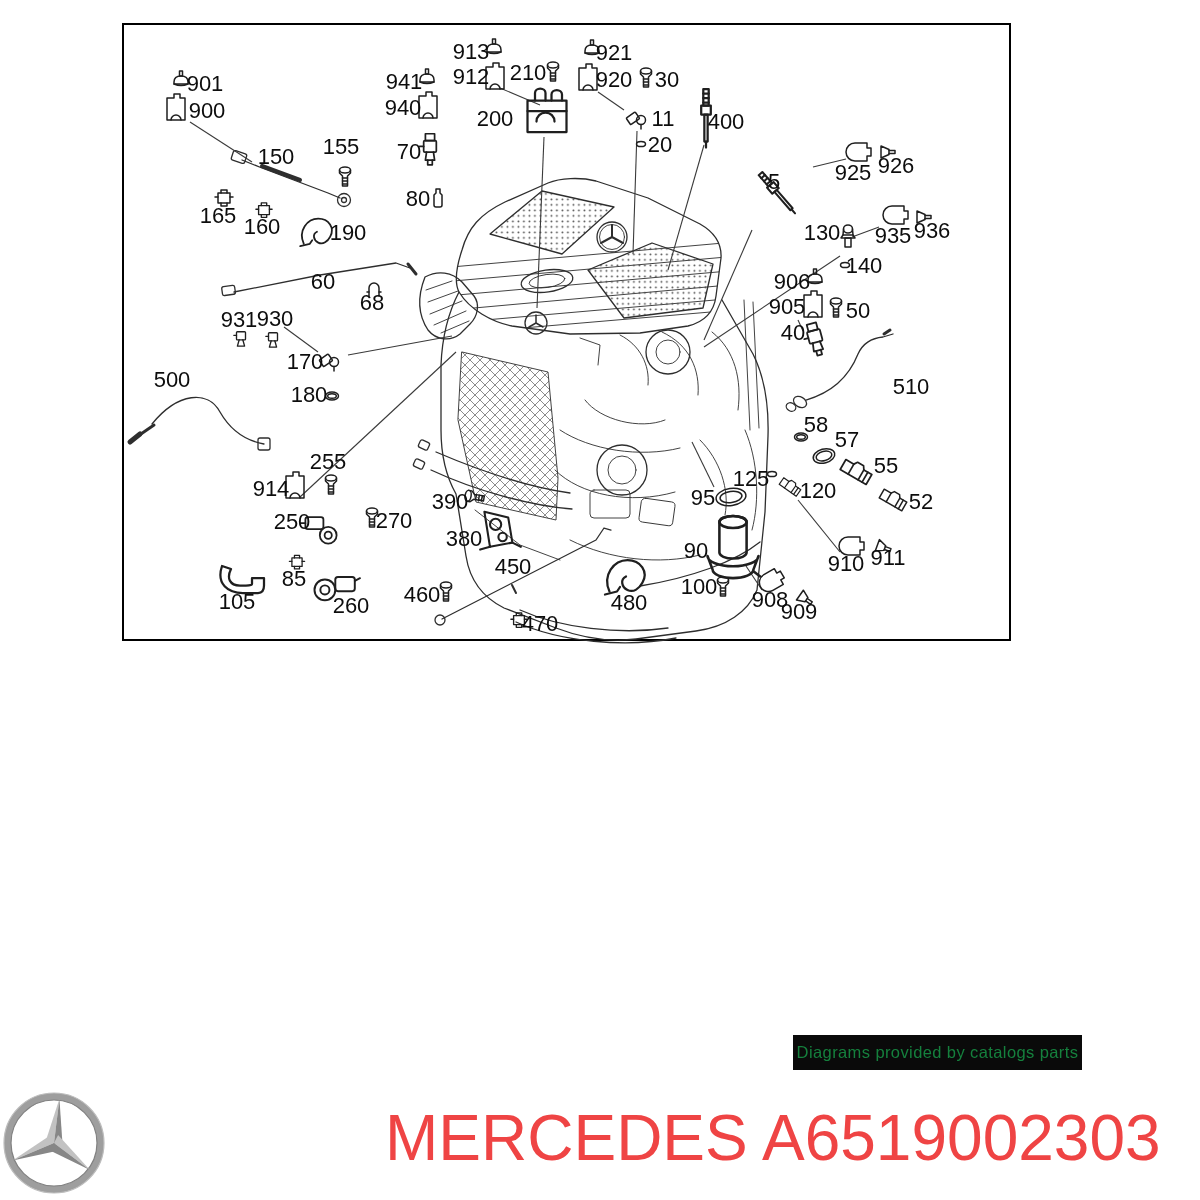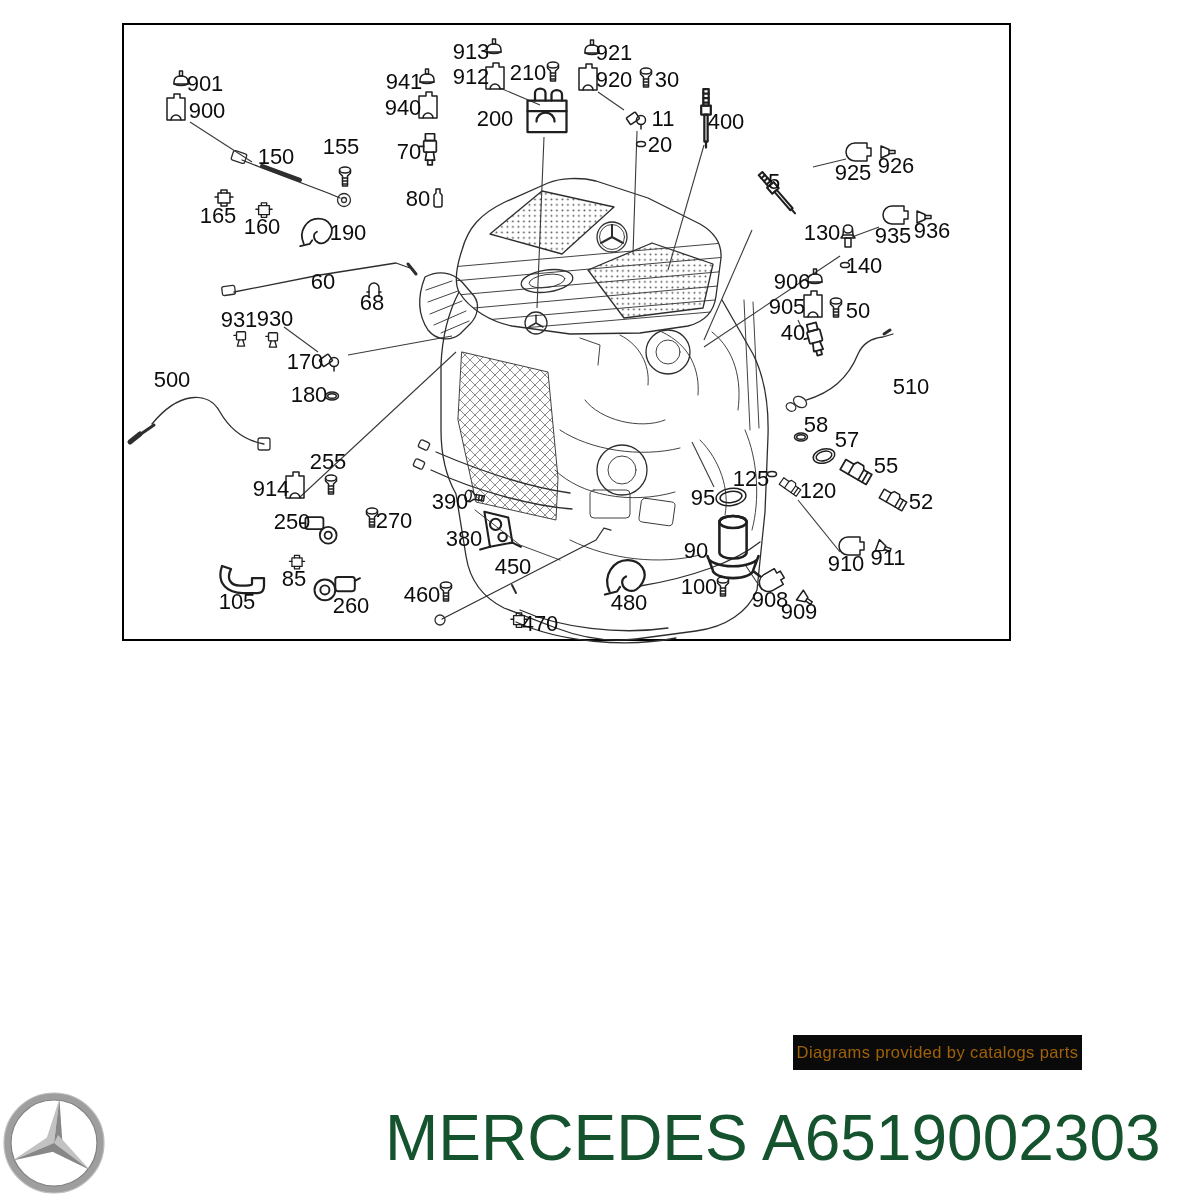--- a/index.html
+++ b/index.html
@@ -12,21 +12,21 @@
   
   #leaders line{stroke:#3a3a3a;stroke-width:1.1;}
   
   #callouts g{stroke:#1f1f1f;fill:none;stroke-width:1.5;stroke-linejoin:round;stroke-linecap:round;}
   #callouts text{font-family:"Liberation Sans",sans-serif;font-size:22px;fill:#0d0d0d;
                  text-anchor:middle;dominant-baseline:middle;stroke:none;}
   .badge{position:absolute;left:793px;top:1035px;width:289px;height:35px;
          display:flex;align-items:center;justify-content:center;
          font-size:16.5px;letter-spacing:.4px;}
   .title{position:absolute;left:385px;top:1106px;font-size:64px;line-height:1.0;
-         white-space:nowrap;color:#14532d;}
+         white-space:nowrap;color:#ef4444;}
   .logo{position:absolute;left:2px;top:1088px;width:104px;height:110px;}
 </style>
 </head>
 <body>
 
 <div class="page">
 
   <svg id="diagram" width="1200" height="1200" viewBox="0 0 1200 1200">
     <defs>
       <pattern id="dots" width="5.5" height="5.5" patternUnits="userSpaceOnUse">
@@ -515,21 +515,21 @@
         <g transform="translate(334 586) scale(1.3)">
           <circle cx="-7" cy="3" r="8"></circle>
           <circle cx="-7" cy="3" r="3.5"></circle>
           <rect x="1" y="-7" width="15" height="11" rx="2"></rect>
           <path d="M16 -4 L20 -6"></path>
         </g>
         <text x="351" y="607">260</text>
       </g>
   </svg>
 
-  <div class="badge" style="background: rgb(10, 10, 10); color: #a16207; justify-content: center;">
+  <div class="badge" style="background: rgb(10, 10, 10); color: #15803d; justify-content: center;">
     <span>Diagrams provided by catalogs parts</span>
   </div>
 
   <svg class="logo" viewBox="0 0 104 110">
     <circle cx="52" cy="55" r="46.5" fill="none" stroke="var(--ring,#9e9e9e)" stroke-width="7"></circle>
     <circle cx="52" cy="55" r="50" fill="none" stroke="#bdbdbd" stroke-width="1.2"></circle>
     <circle cx="52" cy="55" r="43" fill="none" stroke="#818181" stroke-width="1.2"></circle>
     <g transform="rotate(7 52 55)" stroke="none">
       <path fill="var(--starL,#c2c2c2)" d="M52 10.5 L43.1 56.6 L52 55 Z"></path>
       <path fill="var(--starD,#878787)" d="M52 10.5 L60.9 56.6 L52 55 Z"></path>

